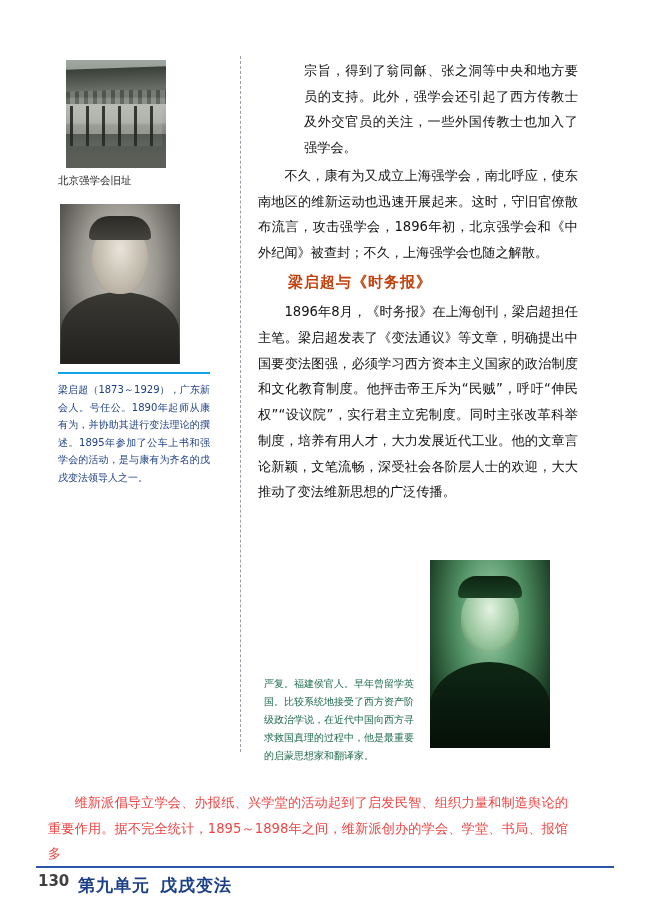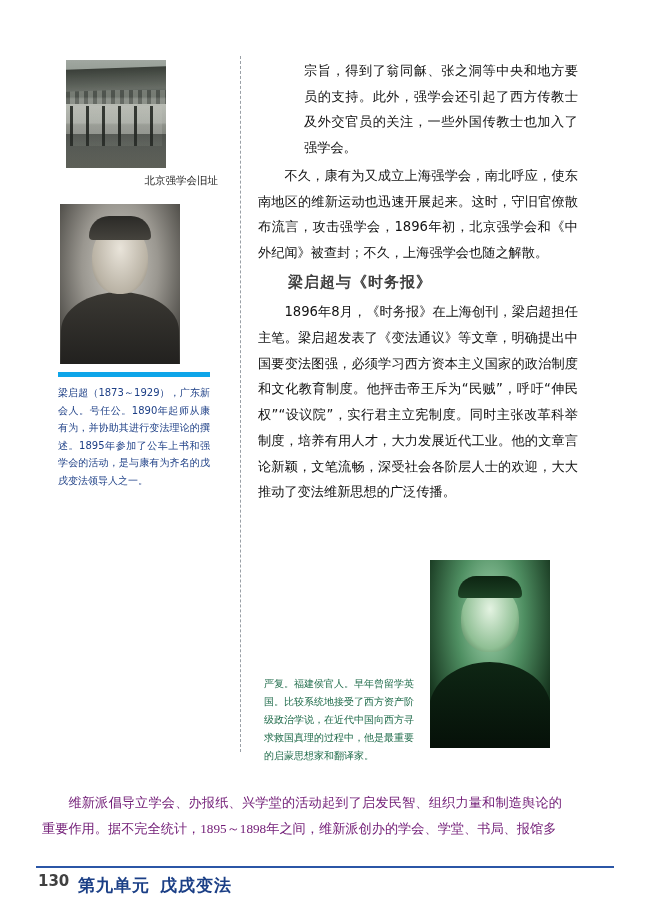--- a/index.html
+++ b/index.html
@@ -171,33 +171,33 @@
     left: 50%; bottom: -10px;
     transform: translateX(-50%);
     width: 122px; height: 96px;
     border-radius: 52% 52% 0 0;
     background: linear-gradient(180deg, #0e2614, #050e07);
   }
 
   .caption {
     font-size: 10.5px;
     color: #1a1a1a;
-    text-align: right;
+    text-align: left;
     margin-top: 6px;
     font-family: "DejaVu Sans", "Liberation Sans", sans-serif;
   }
 
   .caption-box {
     margin-top: 8px;
     font-size: 10px;
     line-height: 1.75;
     color: #1d3f86;
     text-align: justify;
     width: 152px;
-    border-top: 5px solid #0ea5e9;
+    border-top: 2px solid #0ea5e9;
     padding-top: 7px;
   }
 
   .caption-box.green {
     color: #1f6b4a;
     border-top: none;
     width: 150px;
     position: absolute;
     left: 264px;
     top: 660px;
@@ -224,40 +224,39 @@
     font-size: 13.2px;
     line-height: 1.95;
     color: #111;
     text-align: justify;
     font-family: "DejaVu Sans", "Liberation Sans", sans-serif;
   }
   .body-col p { margin: 0 0 2px 0; text-indent: 2em; }
   .body-col p.noindent { text-indent: 0; margin-left: 46px; }
 
   .section-head {
-    color: #404040;
+    color: #c2410c;
     font-size: 15px;
     font-weight: bold;
     margin: 12px 0 6px 0;
     text-indent: 0;
     letter-spacing: 1px;
   }
 
   
   .bottom-par {
     position: absolute;
-    left: 42px;
+    left: 48px;
     top: 790px;
     width: 520px;
     font-size: 13.2px;
     line-height: 1.95;
-    color: #701a75;
+    color: #ef4444;
     text-align: justify;
     text-indent: 2em;
-    font-family: Liberation Serif, serif;
   }
 
   
   .footer {
     position: absolute;
     left: 0;
     right: 0;
     bottom: 28px;
     height: 26px;
   }

